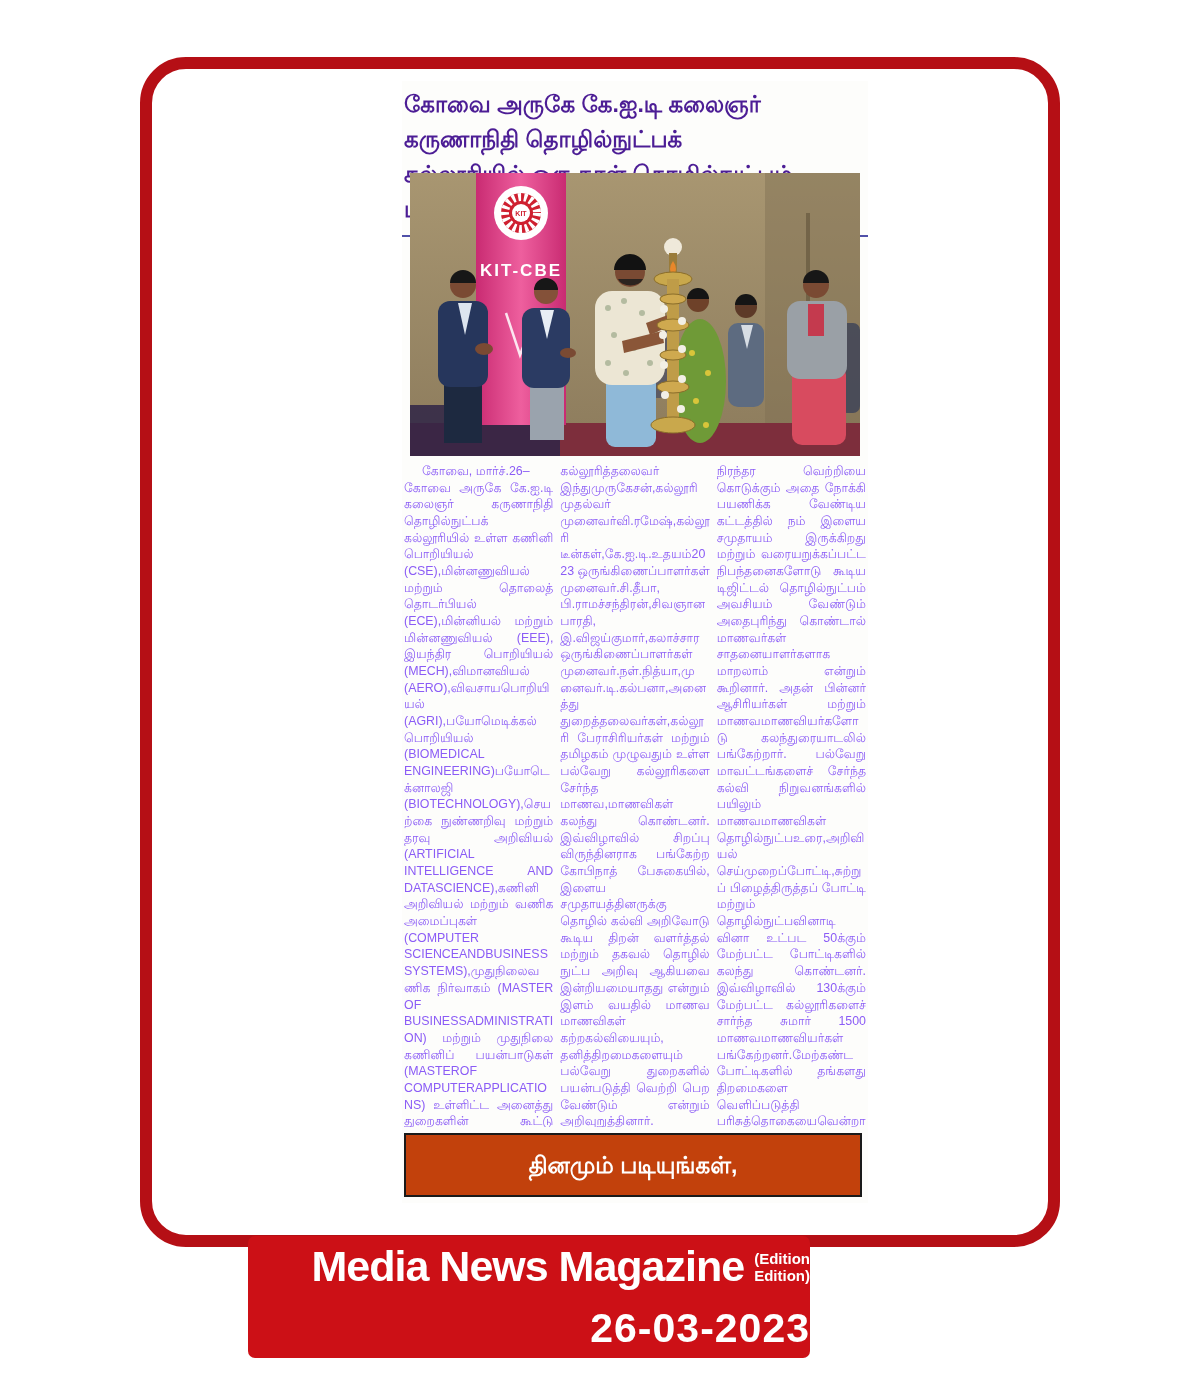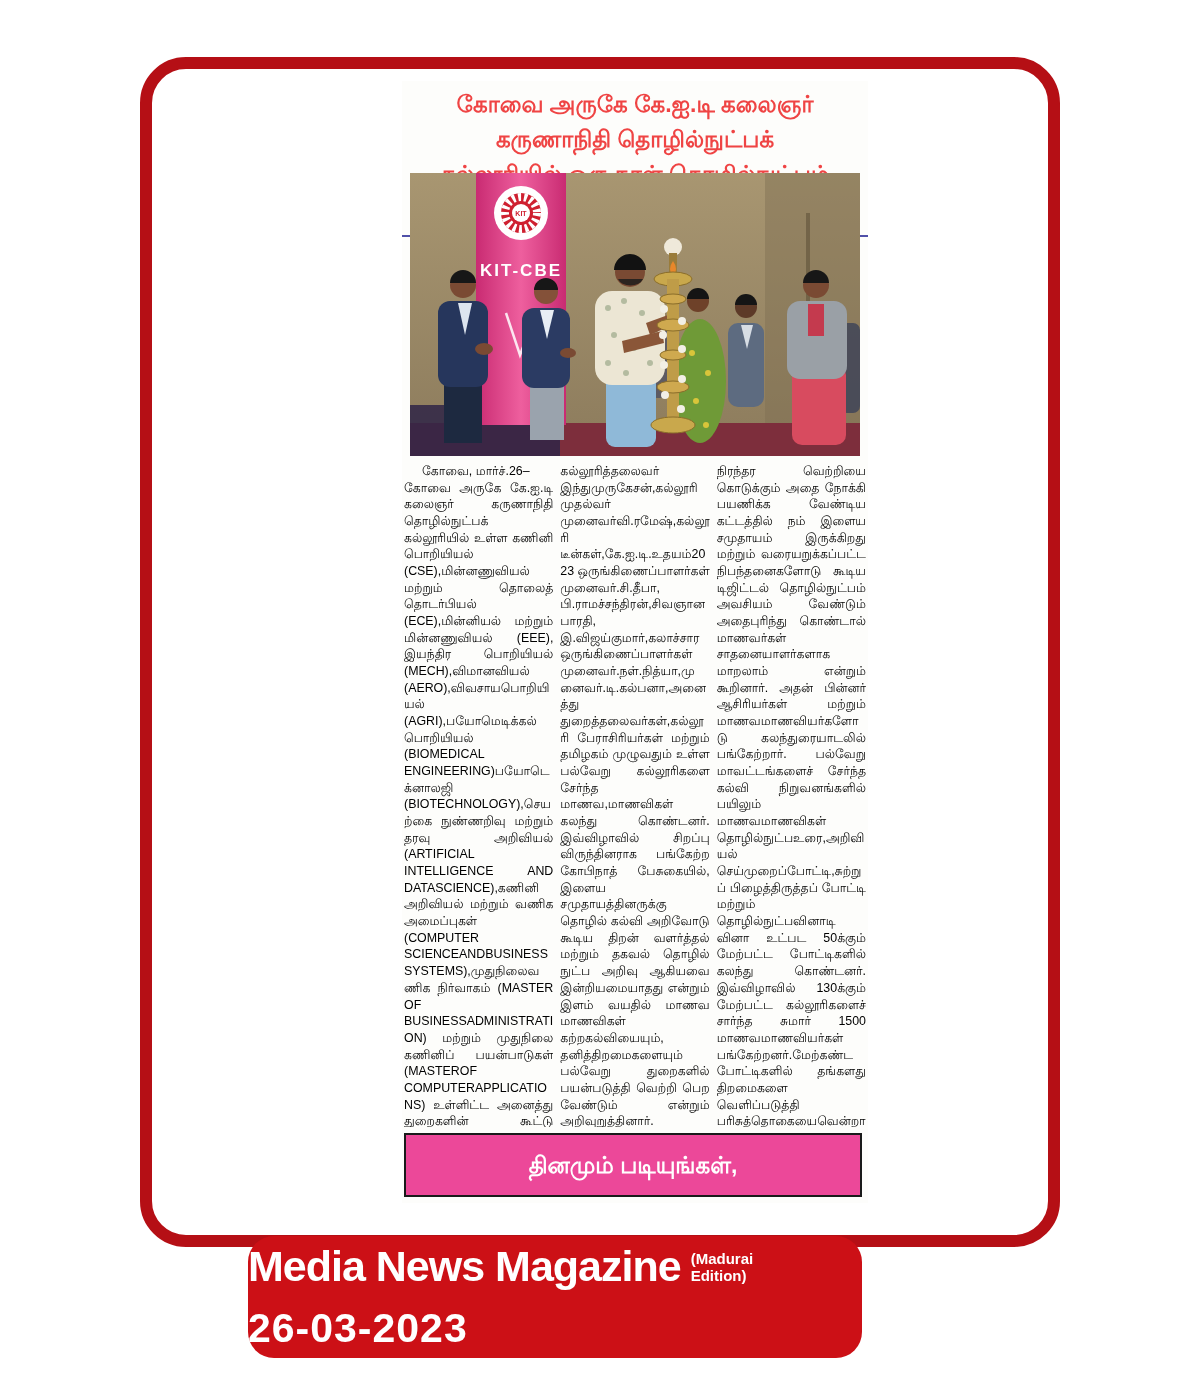--- a/index.html
+++ b/index.html
@@ -12,48 +12,48 @@
     position:absolute;left:140px;top:57px;width:920px;height:1190px;
     box-sizing:border-box;border:12px solid #b50f15;border-radius:46px;
     background:#ffffff;z-index:1;
   }
   
   .clipping{
     position:absolute;left:250px;top:12px;width:466px;height:1122px;
     background:#fdfdfb;overflow:hidden;
   }
   .headline{
-    text-align:center;color:#ef4444;font-weight:bold;
+    text-align:left;color:#4c1d95;font-weight:bold;
     font-size:23px;line-height:35px;padding:6px 2px 8px 2px;
     border-bottom:2px solid #5050a8;
   }
   .photo-wrap{
     position:absolute;left:8px;top:92px;width:450px;height:283px;
     background:#0f766e;overflow:hidden;
   }
   .article{
     position:absolute;left:2px;top:382px;width:462px;height:664px;
-    display:flex;gap:7px;color:#000000;
+    display:flex;gap:7px;color:#8b5cf6;
   }
   .col{
     flex:1 1 0;text-align:justify;font-size:12.4px;line-height:1.345;
     overflow:hidden;overflow-wrap:anywhere;hyphens:auto;
   }
   .dateline{text-indent:18px;}
   .strip{
     position:absolute;left:2px;top:1052px;width:458px;height:64px;
-    box-sizing:border-box;background:#ec4899;border:2px solid #1a1a1a;
+    box-sizing:border-box;background:#c2410c;border:2px solid #1a1a1a;
     color:#ffffff;font-weight:bold;font-size:23px;line-height:29px;
     text-align:center;display:flex;flex-direction:column;justify-content:center;align-items:center;
   }
   
   .banner{
-    position:absolute;left:248px;top:1236px;width:614px;height:122px;
-    background:#cc1016;border-radius:26px;z-index:5;color:#ffffff;
-    display:flex;flex-direction:column;align-items:flex-start;justify-content:center;
+    position:absolute;left:248px;top:1236px;width:562px;height:122px;
+    background:#cc1016;border-radius:7px;z-index:5;color:#ffffff;
+    display:flex;flex-direction:column;align-items:flex-end;justify-content:center;
   }
   .banner-row{display:flex;align-items:center;gap:10px;}
   .banner-title{font-size:43px;font-weight:bold;letter-spacing:-1px;}
   .banner-edition{font-size:15px;font-weight:bold;line-height:17px;text-align:left;}
   .banner-date{font-size:41px;font-weight:bold;letter-spacing:1px;margin-top:14px;}
 </style>
 </head>
 <body>
 
 <div class="card">
@@ -208,18 +208,18 @@
       <div>தினமும் படியுங்கள்,</div>
     </div>
 
   </div>
 </div>
 
 <div class="banner">
   <div class="banner-row">
     <span class="banner-title">Media News Magazine</span>
     <span class="banner-edition">
-      <span>(Madurai</span><br>
+      <span>(Edition</span><br>
       <span>Edition)</span>
     </span>
   </div>
   <div class="banner-date">26-03-2023</div>
 </div>
 
 </body></html>

